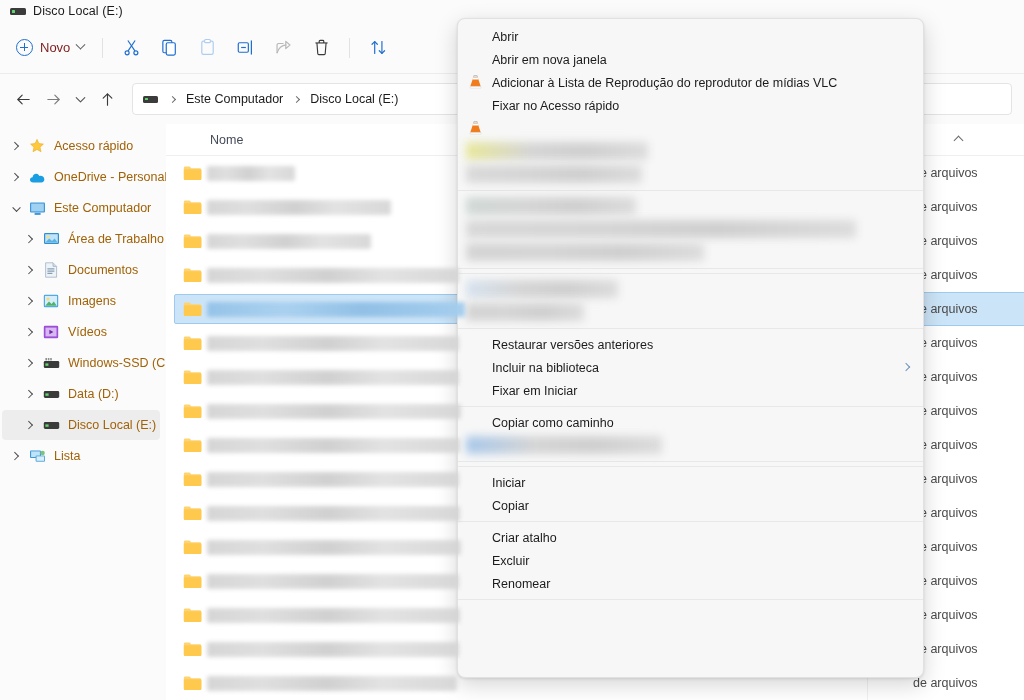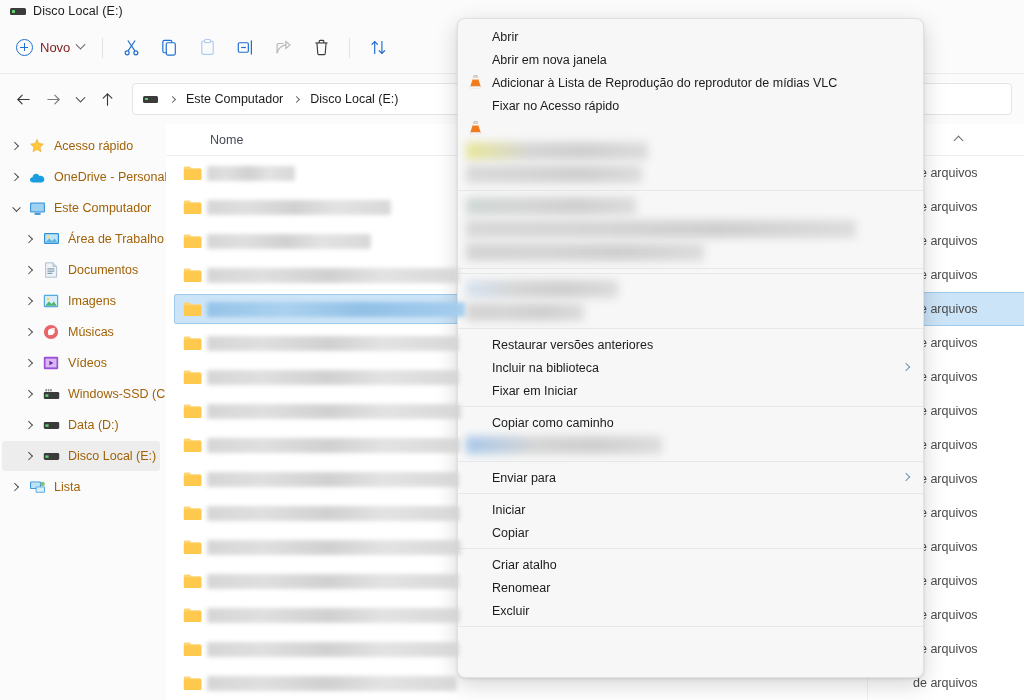--- a/index.html
+++ b/index.html
@@ -381,34 +381,20 @@
             <path d="M2.2 11.8 L6 7.4 L8.6 10 L10.8 7.6 L13.8 11.8 Z" fill="#4fb36e"></path>
           </svg>
         </div>
         <div class="nav-lbl">Imagens</div>
       </div>
       <div class="nav-item indent-1">
         <div class="nav-exp">
           <div class="arr"></div>
         </div>
         <div class="nav-ico">
-          <svg width="16" height="16" viewBox="0 0 16 16">
-            <circle cx="8" cy="8" r="7.1" fill="#e8656a"></circle>
-            <circle cx="8" cy="8" r="3.1" fill="#fff"></circle>
-            <path d="M7 10 V5.4 L11 4.5 V9" stroke="#fff" stroke-width="1.2" fill="none"></path>
-            <circle cx="6.3" cy="10.1" r="1.2" fill="#fff"></circle>
-          </svg>
-        </div>
-        <div class="nav-lbl">Músicas</div>
-      </div>
-      <div class="nav-item indent-1">
-        <div class="nav-exp">
-          <div class="arr"></div>
-        </div>
-        <div class="nav-ico">
           <svg width="16" height="14" viewBox="0 0 16 14">
             <rect x=".8" y=".8" width="14.4" height="12.4" rx="1.2" fill="#9a4fd6"></rect>
             <rect x="2.5" y="2.6" width="11" height="8.8" fill="#d9b8f2"></rect>
             <path d="M6.4 4.8 L10.4 7 L6.4 9.2 Z" fill="#6b2aa8"></path>
           </svg>
         </div>
         <div class="nav-lbl">Vídeos</div>
       </div>
       <div class="nav-item indent-1">
         <div class="nav-exp">
@@ -722,37 +708,33 @@
         <span>Fixar em Iniciar</span>
       </div>
       <div class="msep"></div>
       <div class="mi">
         <span>Copiar como caminho</span>
       </div>
       <div class="mblur">
         <div class="bar" style="width: 196px; background: linear-gradient(90deg, rgb(168, 200, 234) 0%, rgb(213, 213, 213) 35%, rgb(207, 207, 207) 65%, rgb(220, 220, 220) 100%);"></div>
       </div>
       <div class="msep"></div>
-      <div class="mi">
-        <span>Enviar para</span>
-        <div class="submenu-arr"></div>
-      </div>
       <div class="msep"></div>
       <div class="mi">
         <span>Iniciar</span>
       </div>
       <div class="mi">
         <span>Copiar</span>
       </div>
       <div class="msep"></div>
       <div class="mi">
         <span>Criar atalho</span>
       </div>
       <div class="mi">
+        <span>Excluir</span>
+      </div>
+      <div class="mi">
         <span>Renomear</span>
       </div>
-      <div class="mi">
-        <span>Excluir</span>
-      </div>
       <div class="msep"></div>
     </div>
 
 </div>
 
 </body></html>

